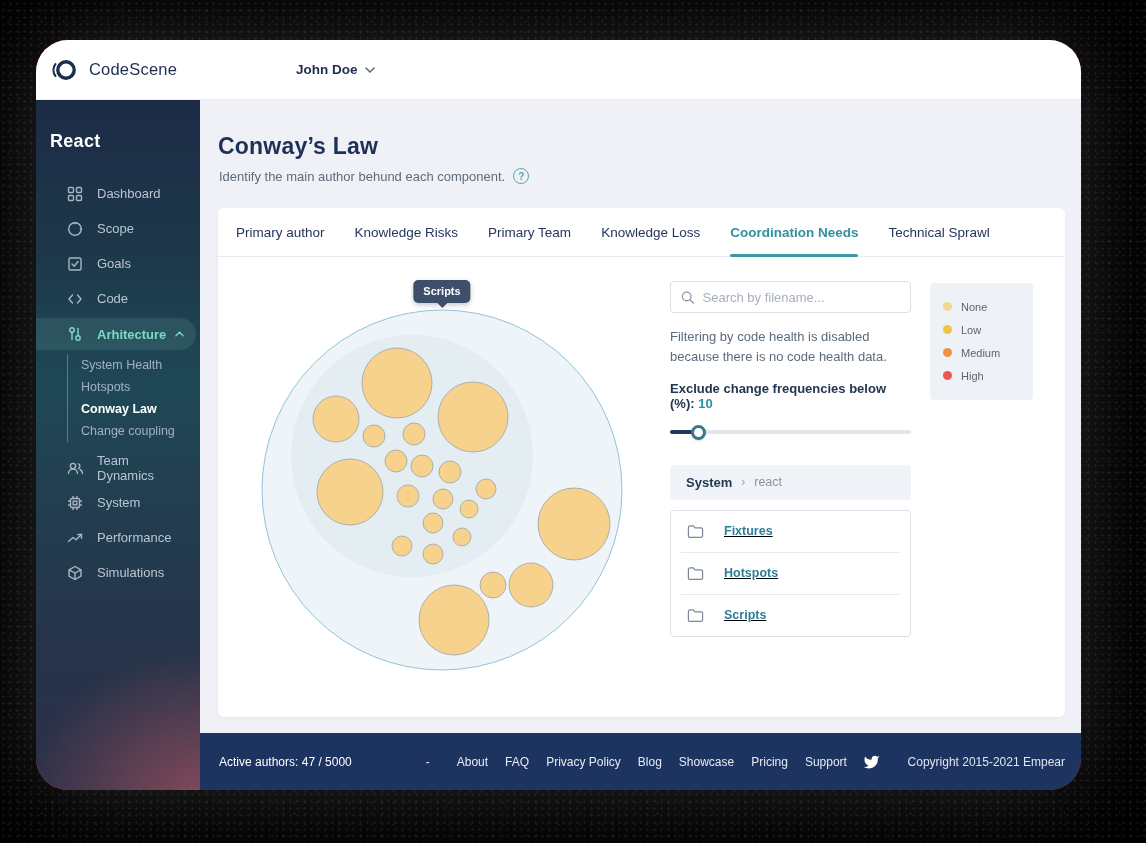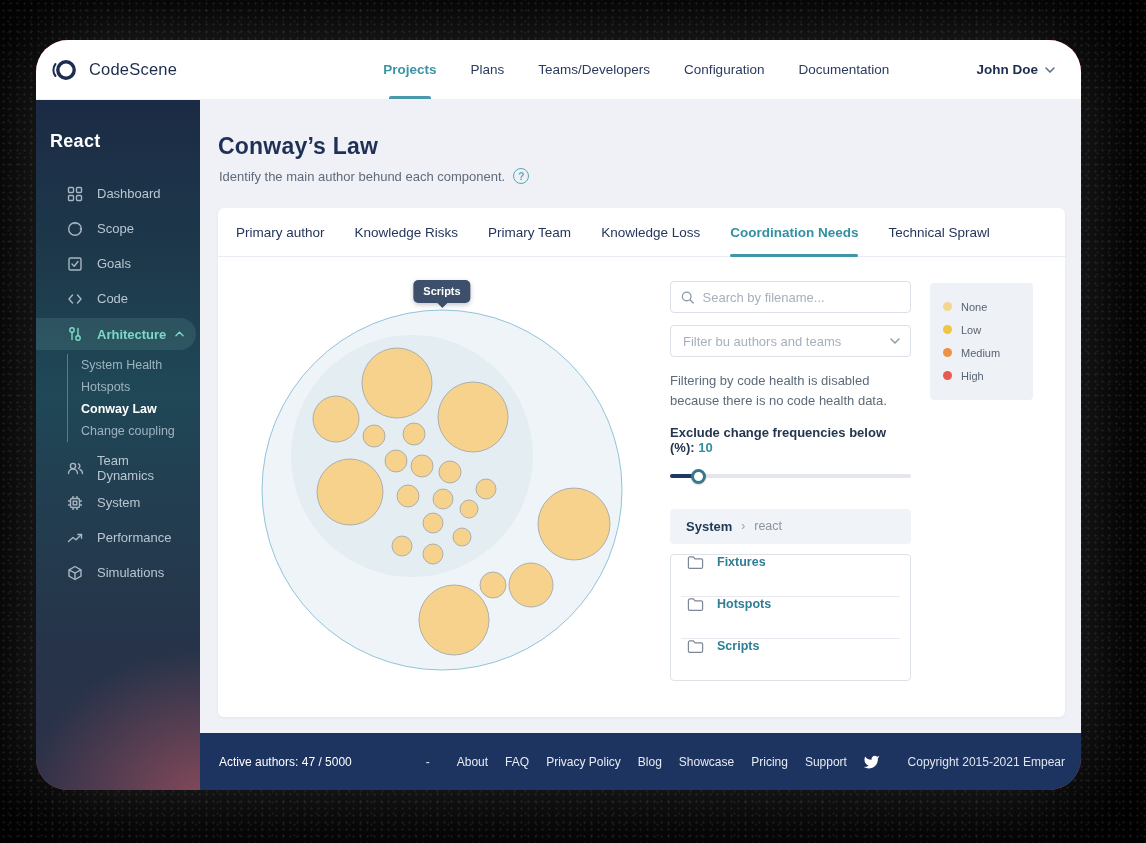--- a/index.html
+++ b/index.html
@@ -93,21 +93,21 @@
   .slider .track{ position:absolute; top:5px; left:0; right:0; height:4px; background:#e3e7ed; border-radius:2px; }
   .slider .fill{ position:absolute; top:5px; left:0; width:12%; height:4px; background:#1d3a5f; border-radius:2px; }
   .slider .thumb{ position:absolute; top:0; left:12%; width:15px; height:15px; margin-left:-8px;
     background:#fff; border:3.5px solid #35798c; border-radius:50%; box-shadow:0 1px 2px rgba(0,0,0,.15); }
   .crumb{ margin-top:26px; height:35px; background:#f0f3f7; border-radius:4px; display:flex;
     align-items:center; padding:0 16px; gap:9px; font-size:13px; }
   .crumb .root{ font-weight:700; color:#203a53; cursor:pointer; }
   .crumb .sep{ color:#98a2ae; font-size:12px; }
   .crumb .cur{ color:#8a95a2; font-size:12.5px; }
   .folders{ margin-top:10px; border:1px solid #dde2e9; border-radius:4px; background:#fff; }
-  .folder-row{ height:41px; display:flex; gap:13px; padding:0 16px; cursor:pointer; }
+  .folder-row{ height:41px; display:flex; align-items:center; gap:20px; padding:0 16px; cursor:pointer;text-decoration:underline; }
   .folder-row .flabel{ font-size:12.5px; font-weight:700; color:#2e7e96; }
   .fdiv{ height:1px; background:#e6eaf0; margin:0 10px; }
   
   .legend{ position:absolute; left:712px; top:75px; width:103px; background:#eef1f6; border-radius:4px;
     padding:12px 13px 13px; }
   .legend-row{ display:flex; align-items:center; gap:9px; height:23px; }
   .legend-dot{ width:9px; height:9px; border-radius:50%; flex:none; }
   .legend-label{ font-size:11px; color:#5a6573; }
   
   .footerbar{ position:absolute; left:164px; bottom:0; right:0; height:57px; background:#1d3360;
@@ -125,27 +125,20 @@
 <div class="window">
 
   <header class="appbar">
     <div class="brand">
       <svg width="30" height="30" viewBox="0 0 30 30">
         <path d="M5.5 9 a9.5 9.5 0 0 0 0 12" fill="none" stroke="#1d2d50" stroke-width="2" stroke-linecap="round"></path>
         <circle cx="16" cy="15" r="8.2" fill="none" stroke="#1d2d50" stroke-width="3.4"></circle>
       </svg>
       <span class="brand-name">CodeScene</span>
     </div>
-    <nav class="hnav">
-      <div class="hnav-item active">Projects</div>
-      <div class="hnav-item">Plans</div>
-      <div class="hnav-item">Teams/Developers</div>
-      <div class="hnav-item">Configuration</div>
-      <div class="hnav-item">Documentation</div>
-    </nav>
     <div class="user">
       <span>John Doe</span>
       <svg width="10" height="6" viewBox="0 0 10 6">
         <polyline points="1,1 5,5 9,1" fill="none" stroke="#5b6b85" stroke-width="1.5" stroke-linecap="round"></polyline>
       </svg>
     </div>
   </header>
 
   <aside class="sidebar">
     <div class="proj">React</div>
@@ -339,26 +332,20 @@
       <div class="tooltip">Scripts</div>
 
       <div class="panel">
         <div class="search">
           <svg width="15" height="15" viewBox="0 0 15 15">
             <circle cx="6.3" cy="6.3" r="4.8" fill="none" stroke="#8b97a6" stroke-width="1.4"></circle>
             <line x1="10" y1="10" x2="13.6" y2="13.6" stroke="#8b97a6" stroke-width="1.4" stroke-linecap="round"></line>
           </svg>
           <input type="text" placeholder="Search by filename..." style="">
         </div>
-        <div class="select">
-          <span>Filter bu authors and teams</span>
-          <svg width="10" height="6" viewBox="0 0 10 6">
-            <polyline points="1,1 5,5 9,1" fill="none" stroke="#8b97a6" stroke-width="1.4" stroke-linecap="round"></polyline>
-          </svg>
-        </div>
         <p class="note">Filtering by code health is disabled because there is no code health data.</p>
         <div class="slider-label">
           <span>Exclude change frequencies below (%):</span>
           <b>10</b>
         </div>
         <div class="slider">
           <div class="track"></div>
           <div class="fill"></div>
           <div class="thumb"></div>
         </div>

